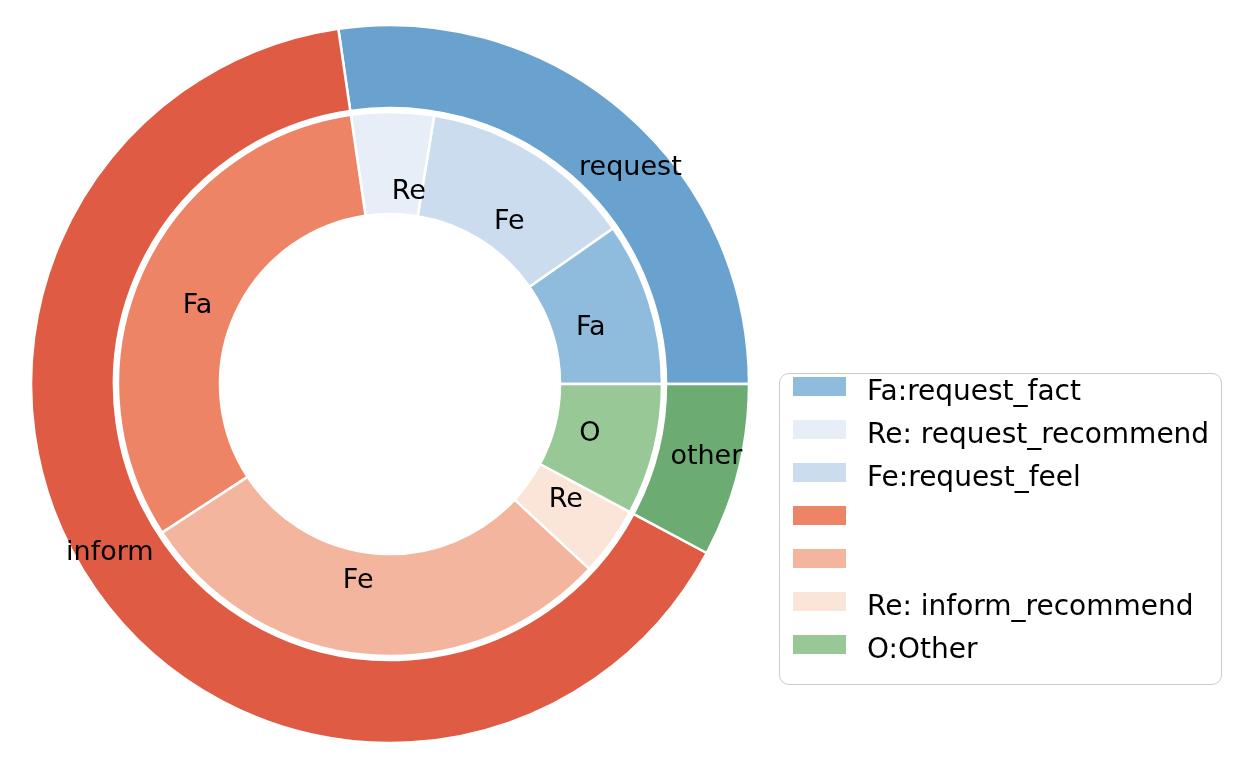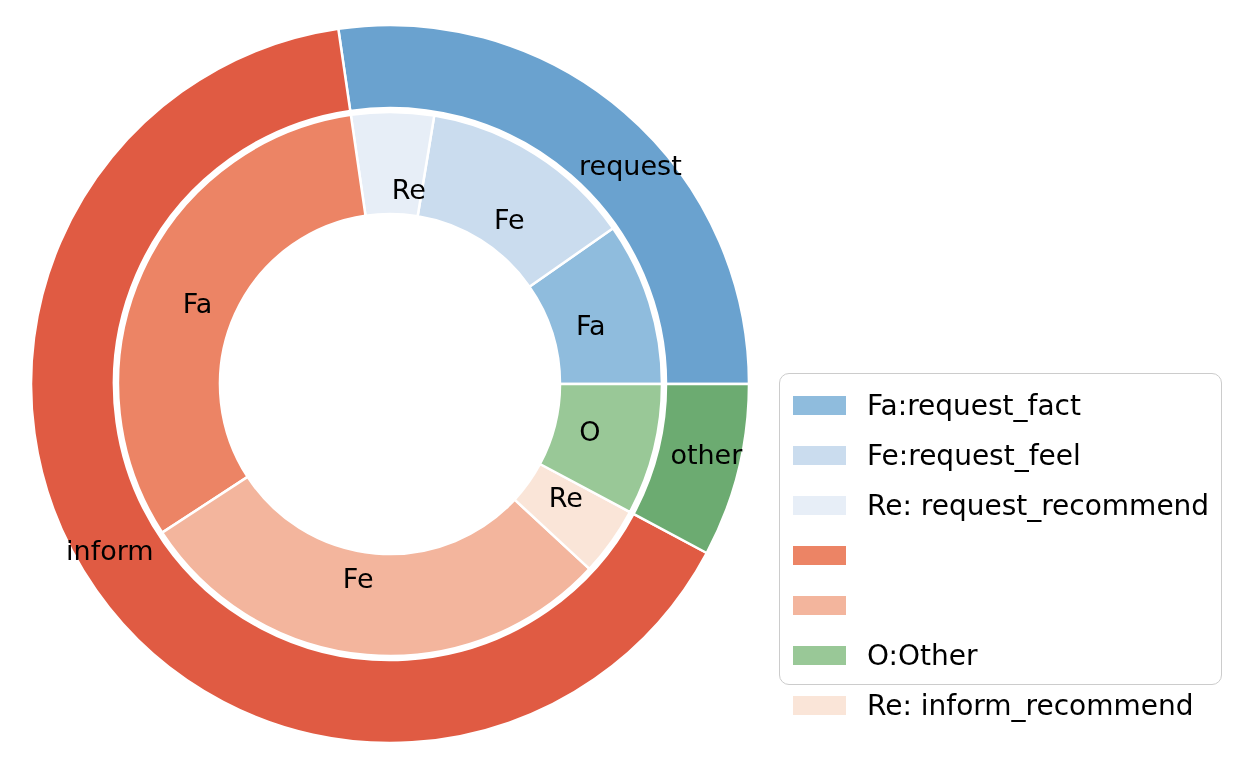--- a/index.html
+++ b/index.html
@@ -34,24 +34,22 @@
     width: 443px;
     height: 312px;
     box-sizing: border-box;
     background: #ffffff;
     border: 1.5px solid #cccccc;
     border-radius: 10px;
     padding-top: 3px;
   }
   .legend-row {
     display: flex;
-    align-items: center;
     height: 43px;
     padding-left: 13px;
-    margin-top: 7px;
   }
   .legend-swatch {
     width: 53px;
     height: 19px;
     flex: 0 0 53px;
     margin-right: 21px;
   }
   .legend-text {
     font-size: 28px;
     line-height: 1;
@@ -84,35 +82,35 @@
       <text x="548.8" y="497.1" text-anchor="start" dominant-baseline="central">Re</text>
       <path d="M629.98 512.03 A272 272 0 0 0 662.00 384.00 L560.00 384.00 A170 170 0 0 1 539.99 464.02 Z" fill="#99c897" stroke="#ffffff" stroke-width="2.5" stroke-linejoin="round"></path>
       <text x="579.2" y="431.3" text-anchor="start" dominant-baseline="central">O</text>
     </svg>
   <div id="legend">
       <div class="legend-row">
         <span class="legend-swatch" style="background: rgb(143, 188, 221);"></span>
         <span class="legend-text">Fa:request_fact</span>
       </div>
       <div class="legend-row">
+        <span class="legend-swatch" style="background: rgb(231, 238, 247);"></span>
+        <span class="legend-text">Re: request_recommend</span>
+      </div>
+      <div class="legend-row">
         <span class="legend-swatch" style="background: rgb(202, 220, 238);"></span>
         <span class="legend-text">Fe:request_feel</span>
-      </div>
-      <div class="legend-row">
-        <span class="legend-swatch" style="background: rgb(231, 238, 247);"></span>
-        <span class="legend-text">Re: request_recommend</span>
       </div>
       <div class="legend-row">
         <span class="legend-swatch" style="background: rgb(236, 132, 101);"></span>
       </div>
       <div class="legend-row">
         <span class="legend-swatch" style="background: rgb(243, 181, 157);"></span>
       </div>
       <div class="legend-row">
+        <span class="legend-swatch" style="background: rgb(250, 229, 216);"></span>
+        <span class="legend-text">Re: inform_recommend</span>
+      </div>
+      <div class="legend-row">
         <span class="legend-swatch" style="background: rgb(153, 200, 151);"></span>
         <span class="legend-text">O:Other</span>
-      </div>
-      <div class="legend-row">
-        <span class="legend-swatch" style="background: rgb(250, 229, 216);"></span>
-        <span class="legend-text">Re: inform_recommend</span>
       </div>
     </div>
 </div>
 
 </body></html>

